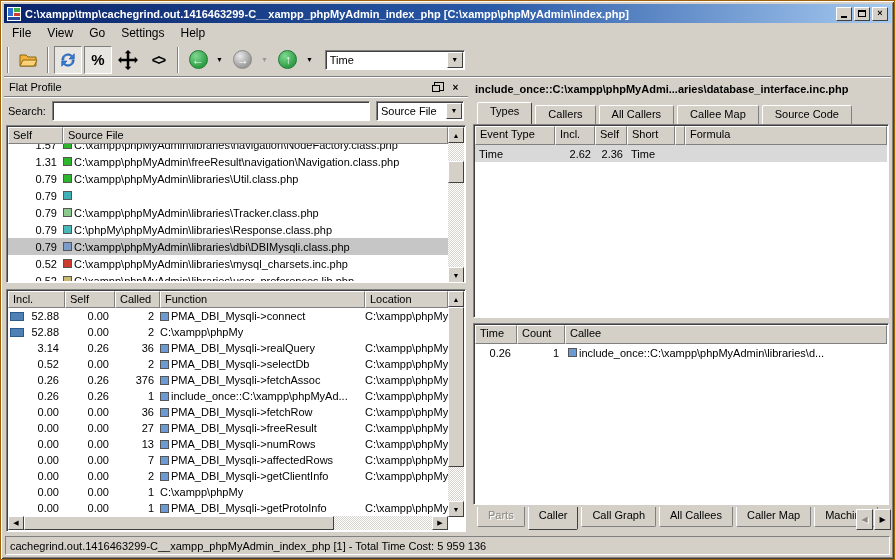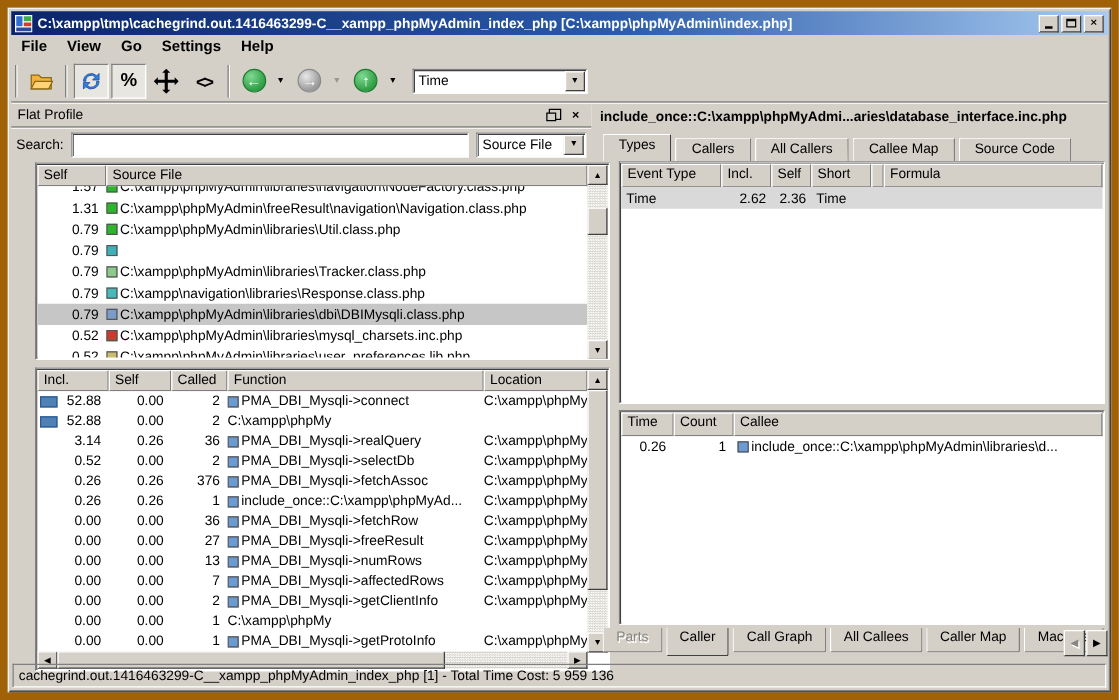--- a/index.html
+++ b/index.html
@@ -1,37 +1,37 @@
 <!DOCTYPE html>
 <html><head>
 <meta charset="utf-8">
 <style>
   * { margin:0; padding:0; box-sizing:border-box; }
   html,body { width:895px; height:560px; overflow:hidden; }
   body { font-family:"Liberation Sans", sans-serif; font-size:11px; color:#000; background:#d4d0c8; }
 
   .window { position:absolute; inset:0; background:#d4d0c8;
-    border:6px solid #a16207;
+    border:1px solid #a16207;
     box-shadow: inset 1px 1px 0 #ffffff, inset -1px -1px 0 #404040, inset 2px 2px 0 #d4d0c8, inset -2px -2px 0 #808080; }
 
   
   .titlebar { position:absolute; left:3px; top:3px; right:3px; height:19px;
     background:linear-gradient(to right,#0a246a 0%,#2a5aa8 55%,#a6caf0 100%);
     display:flex; align-items:center; padding:0 3px; }
   .app-icon { width:14px; height:14px; margin-right:4px; flex:0 0 auto; }
   .title-text { color:#fff; font-weight:bold; font-size:11px; white-space:nowrap; overflow:hidden; flex:1; }
   .winbtns { display:flex; gap:2px; }
   .winbtn { width:16px; height:14px; background:#d4d0c8;
     border:1px solid; border-color:#fff #404040 #404040 #fff;
     display:flex; align-items:center; justify-content:center; font-size:9px; line-height:1; }
   .minglyph { width:6px; height:2px; background:#000; margin-top:7px; }
   .maxglyph { width:8px; height:7px; border:1px solid #000; border-top:2px solid #000; }
 
   
-  .menubar { position:absolute; left:3px; top:22px; right:3px; height:20px; display:flex; align-items:flex-start;font-weight:bold; }
+  .menubar { position:absolute; left:3px; top:22px; right:3px; height:20px; display:flex; align-items:center; }
   .menu-item { padding:2px 8px; font-size:12px; }
 
   
   .toolbar { position:absolute; left:3px; top:42px; right:3px; height:34px; display:flex; align-items:center; gap:2px;
     border-bottom:1px solid #808080; box-shadow:0 1px 0 #fff; }
   .tb-sep { width:2px; height:26px; margin:0 3px;
     border-left:1px solid #808080; border-right:1px solid #fff; }
   .tb-btn { width:28px; height:28px; display:flex; align-items:center; justify-content:center; background:transparent; }
   .tb-btn.toggled { background:#e8e6e0; border:1px solid; border-color:#808080 #fff #fff #808080; }
   .tb-btn svg { width:20px; height:20px; }
@@ -58,21 +58,21 @@
   .dock-btn { width:15px; height:14px; display:flex; align-items:center; justify-content:center; margin-left:3px; font-size:10px; }
   .float-glyph { width:8px; height:7px; border:1px solid #000; box-shadow:3px -2px 0 -0px #d4d0c8, 3px -2px 0 1px #000; margin:2px 3px 0 0; }
 
   .search-row { height:27px; display:flex; align-items:center; padding:0 4px; gap:6px; }
   .search-input { flex:1; height:20px; background:#fff; border:1px solid; border-color:#808080 #fff #fff #808080;
     box-shadow:inset 1px 1px 0 #404040; font-family:inherit; font-size:11px; padding:0 3px; }
   .group-combo { width:88px; height:20px; background:#fff; border:1px solid; border-color:#808080 #fff #fff #808080;
     box-shadow:inset 1px 1px 0 #404040; display:flex; align-items:center; }
 
   .frame { background:#fff; border:1px solid; border-color:#808080 #fff #fff #808080;
-    box-shadow:inset 1px 1px 0 #404040; position:absolute; overflow:hidden;margin-left:17px; }
+    box-shadow:inset 1px 1px 0 #404040; position:absolute; overflow:hidden; }
   .filelist-frame { left:2px; top:47px; width:460px; height:158px; }
   .fn-frame { left:2px; top:211px; width:460px; height:243px; }
 
   .hcell { background:#d4d0c8; border:1px solid; border-color:#fff #808080 #808080 #fff;
     padding:1px 4px; font-size:11px; white-space:nowrap; overflow:hidden; }
 
   .fl-head { display:grid; grid-template-columns:55px 1fr; position:absolute; left:1px; top:1px; right:17px; height:17px; }
   .fl-body { position:absolute; left:1px; top:18px; right:17px; bottom:1px; overflow:hidden; background:#fff; }
   .fl-scroll-offset { margin-top:-8px; }
   .flrow { display:grid; grid-template-columns:55px 1fr; height:17px; align-items:center; white-space:nowrap; }
@@ -268,21 +268,21 @@
               <span class="flself">0.79</span>
               <span class="flpath">
                 <span class="sq" style="background: rgb(140, 201, 140);"></span>
                 <span>C:\xampp\phpMyAdmin\libraries\Tracker.class.php</span>
               </span>
             </div>
             <div class="flrow">
               <span class="flself">0.79</span>
               <span class="flpath">
                 <span class="sq" style="background: rgb(73, 184, 184);"></span>
-                <span>C:\xampp\navigation\libraries\Response.class.php</span>
+                <span>C:\phpMy\phpMyAdmin\libraries\Response.class.php</span>
               </span>
             </div>
             <div class="flrow selected">
               <span class="flself">0.79</span>
               <span class="flpath">
                 <span class="sq" style="background: rgb(123, 156, 201);"></span>
                 <span>C:\xampp\phpMyAdmin\libraries\dbi\DBIMysqli.class.php</span>
               </span>
             </div>
             <div class="flrow">

